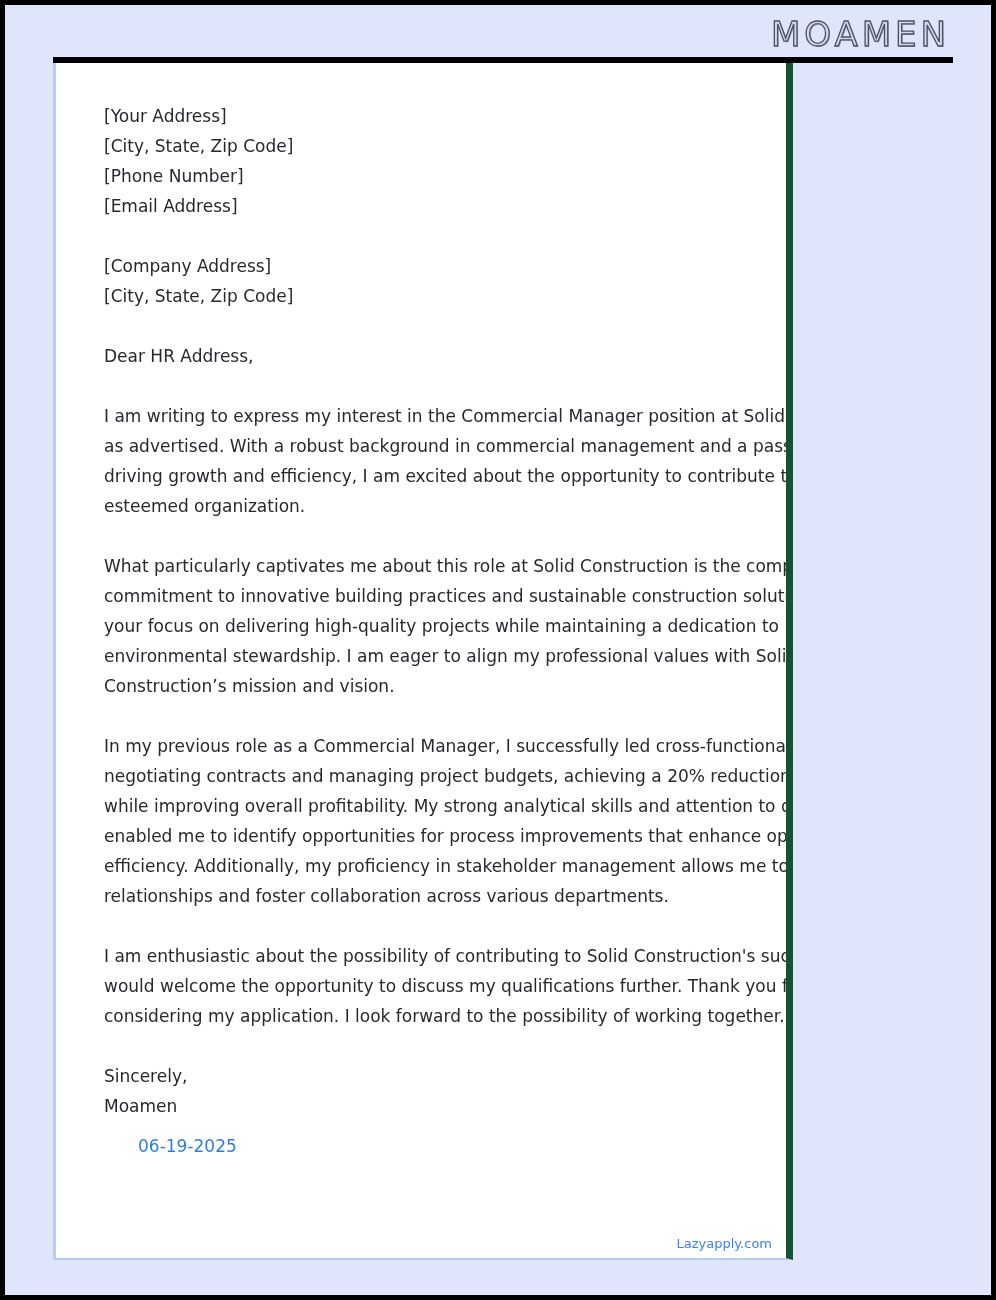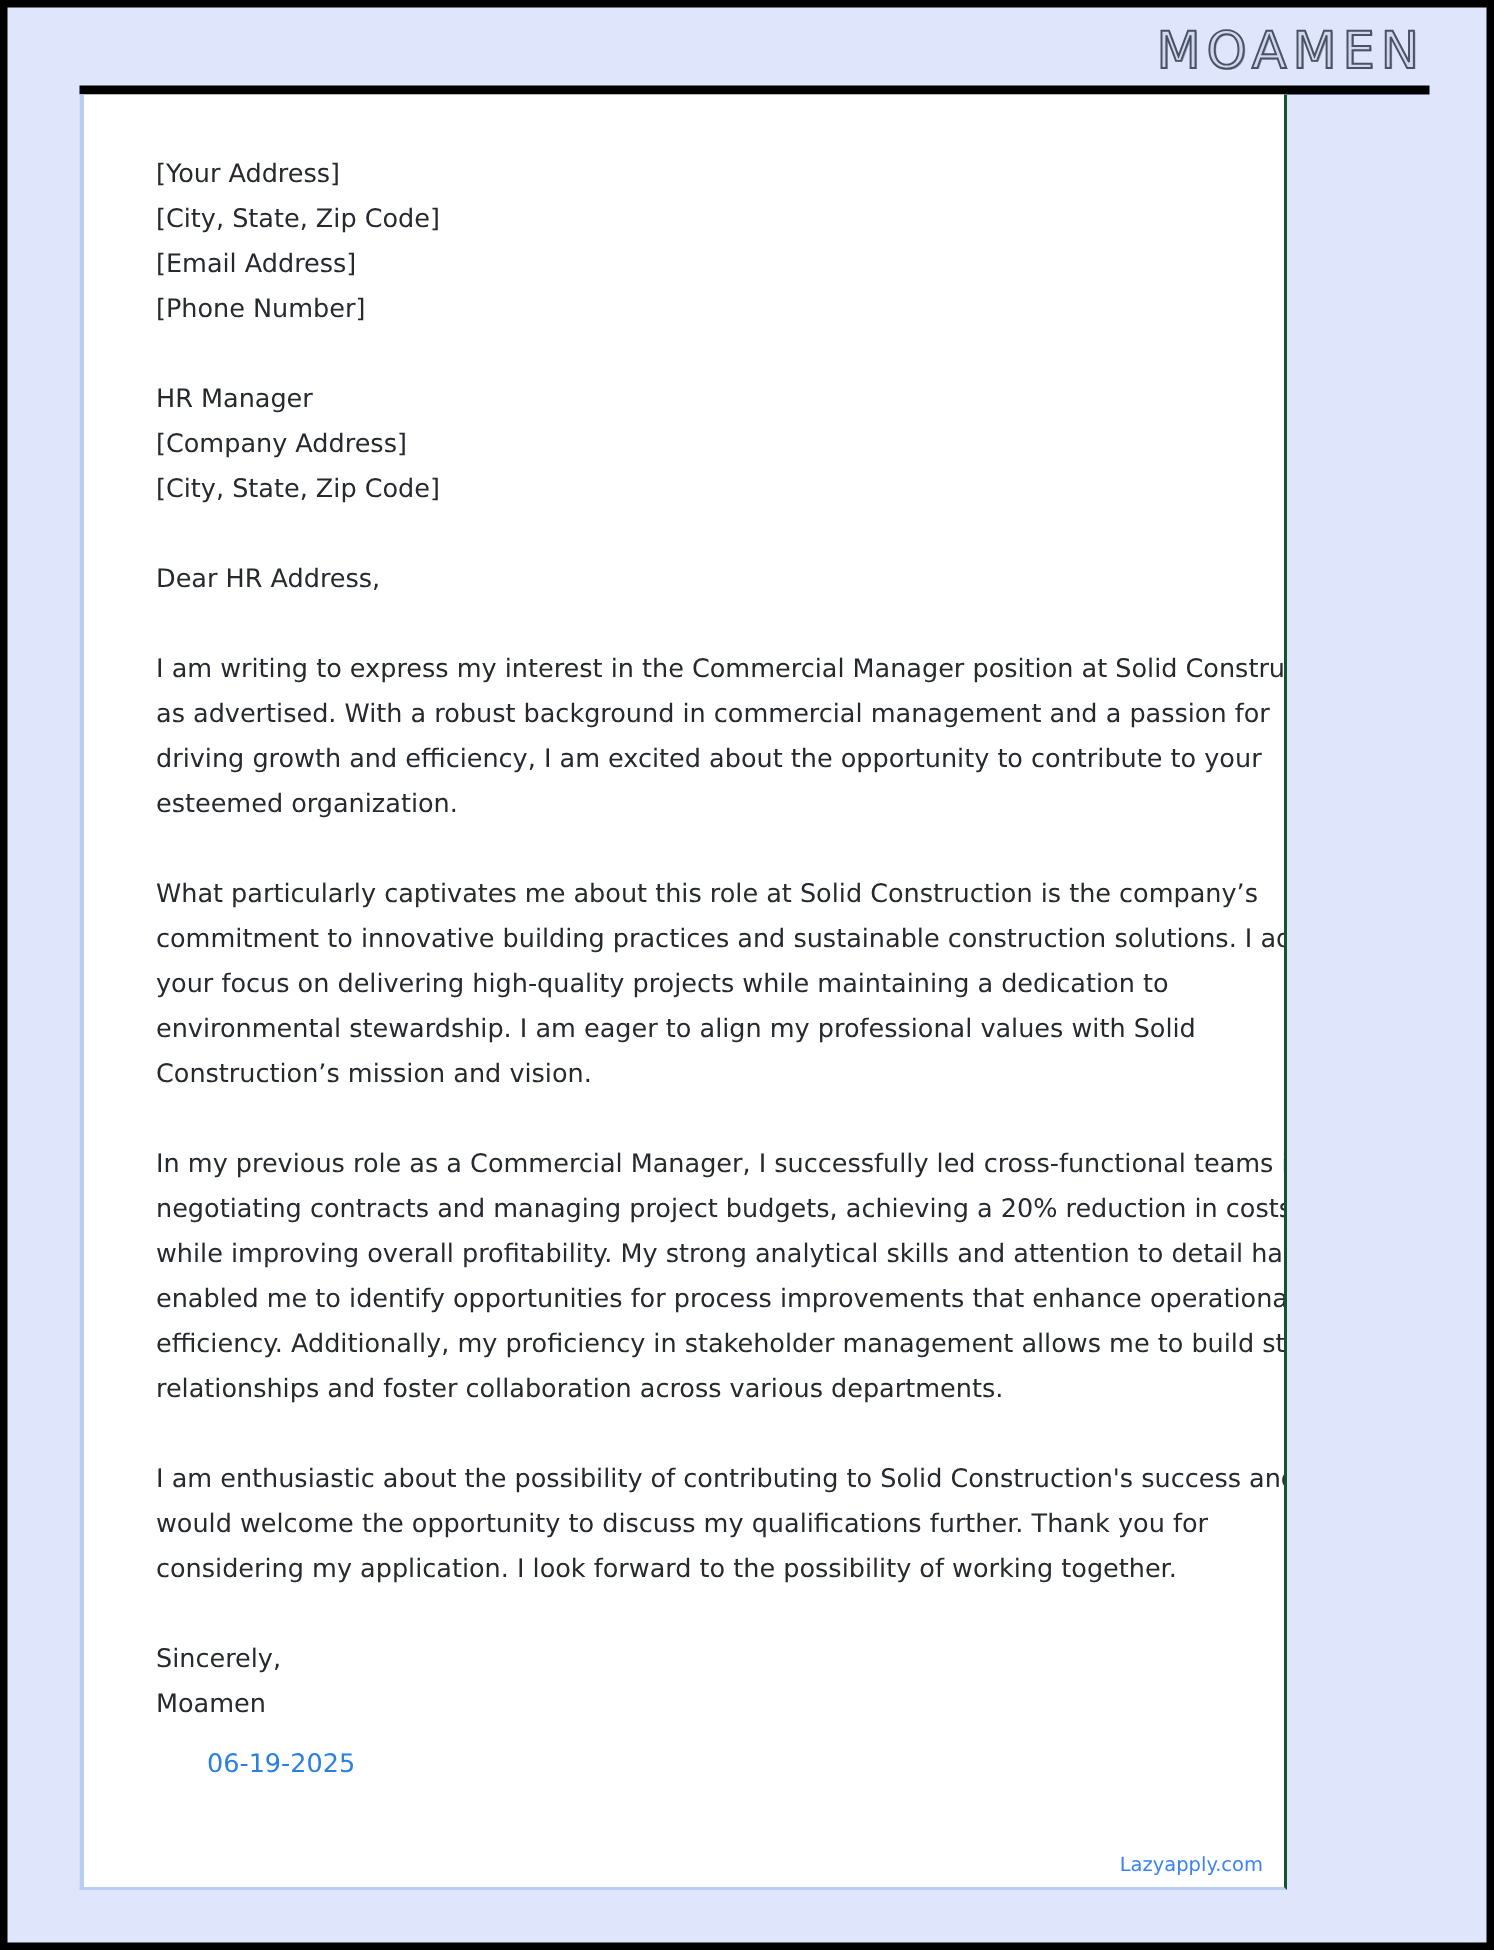--- a/index.html
+++ b/index.html
@@ -56,26 +56,26 @@
     top: 52px;
     width: 900px;
     height: 6px;
     background: #000000;
   }
 
   .page-sheet {
     position: absolute;
     left: 48px;
     top: 58px;
-    width: 805px;
+    width: 740px;
     height: 1197px;
     box-sizing: border-box;
     background: #ffffff;
     border-left: 3px solid #b9ccf2;
-    border-right: 2px solid #14532d;
+    border-right: 7px solid #14532d;
     border-bottom: 2px solid #b9ccf2;
     overflow: hidden;
   }
 
   .letter-body {
     position: absolute;
     left: 48px;
     top: 38px;
     width: 800px;
   }
@@ -142,26 +142,25 @@
 
   <div class="page-topbar"></div>
 
   <div class="page-sheet">
 
     <div class="letter-body">
 
       <div class="block">
         <p class="line">[Your Address]</p>
         <p class="line">[City, State, Zip Code]</p>
+        <p class="line">[Phone Number]</p>
         <p class="line">[Email Address]</p>
-        <p class="line">[Phone Number]</p>
       </div>
 
       <div class="block">
-        <p class="line">HR Manager</p>
         <p class="line">[Company Address]</p>
         <p class="line">[City, State, Zip Code]</p>
       </div>
 
       <div class="block">
         <p class="line">Dear HR Address,</p>
       </div>
 
       <div class="block">
         <p class="para">I am writing to express my interest in the Commercial Manager position at Solid Construction, as advertised. With a robust background in commercial management and a passion for driving growth and efficiency, I am excited about the opportunity to contribute to your esteemed organization.</p>

